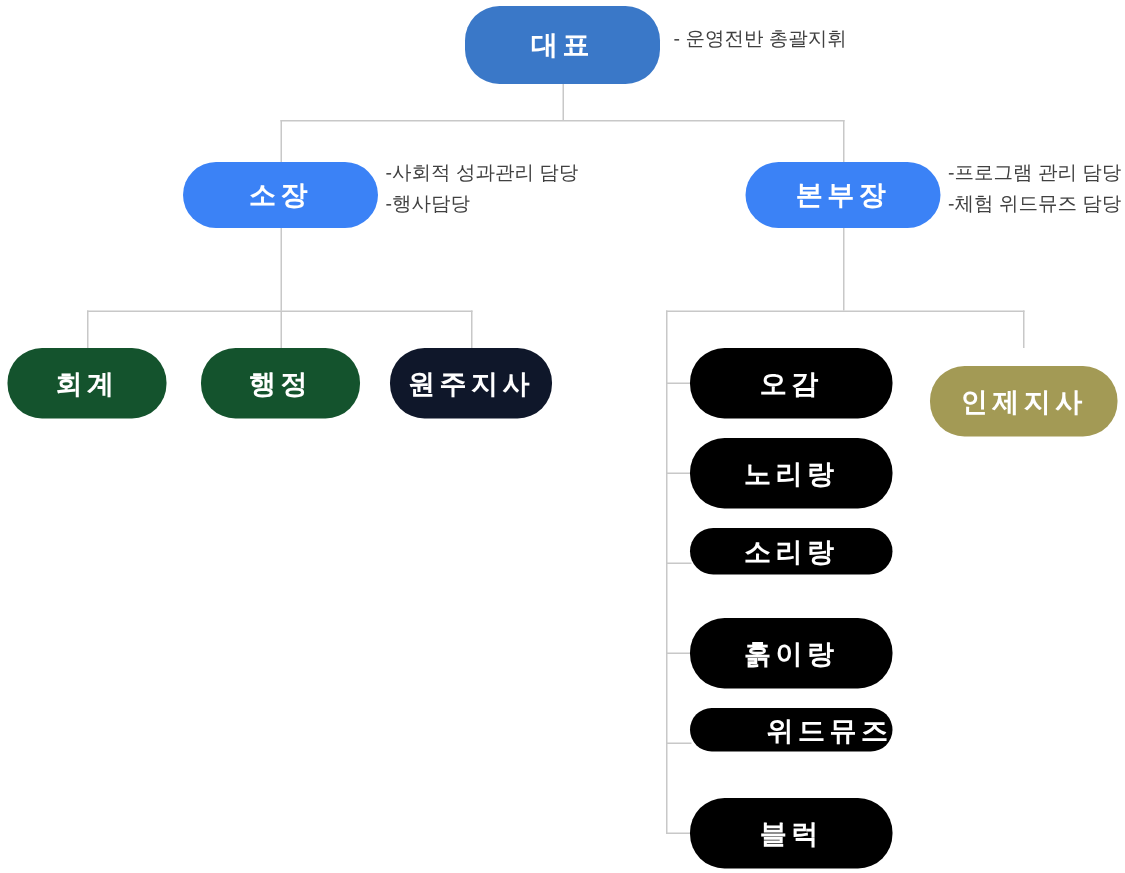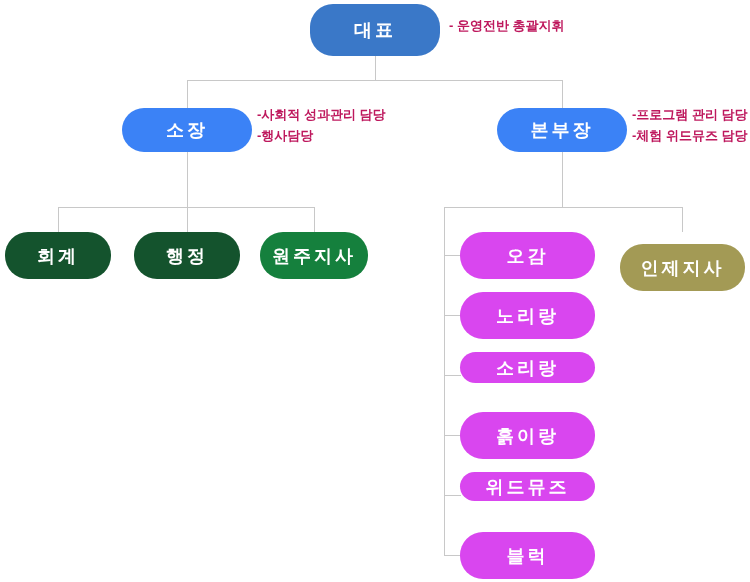--- a/index.html
+++ b/index.html
@@ -19,28 +19,28 @@
     font-size: 18px;
     letter-spacing: 3px;
     display: flex;
     align-items: center;
     justify-content: center;
     box-sizing: border-box;
   }
   .c-blue   { background: #3a78c8; }
   .c-purple { background: #3b82f6; }
   .c-green  { background: #14532d; }
-  .c-orange { background: #15803d; font-family: Liberation Mono, monospace; }
-  .c-teal   { background: #d946ef; }
+  .c-orange { background: #0f172a; font-family: Liberation Mono, monospace; }
+  .c-teal   { background: #000000; }
   .c-olive  { background: #a39a55; margin-top: 12px; }
 
   .note {
     position: absolute;
-    color: #be185d;
-    font-weight: bold;
+    color: #404040;
+    font-weight: normal;
     font-size: 13px;
     line-height: 21px;
     white-space: nowrap;
   }
   .line {
     position: absolute;
     background: #c8c8c8;
   }
 
   
@@ -48,21 +48,21 @@
   .n-director { left: 122px; top: 108px; width: 130px; height: 44px; }
   .n-hq       { left: 497px; top: 108px; width: 130px; height: 44px; }
   .n-acct     { left: 5px;   top: 232px; width: 106px; height: 47px; }
   .n-admin    { left: 134px; top: 232px; width: 106px; height: 47px; }
   .n-wonju    { left: 260px; top: 232px; width: 108px; height: 47px; }
   .n-ogam     { left: 460px; top: 232px; width: 135px; height: 47px; }
   .n-inje     { left: 620px; top: 232px; width: 125px; height: 47px; }
   .n-nori     { left: 460px; top: 292px; width: 135px; height: 47px; }
   .n-sori     { left: 460px; top: 352px; width: 135px; height: 31px; }
   .n-heuk     { left: 460px; top: 412px; width: 135px; height: 47px; }
-  .n-withmuse { left: 460px; top: 472px; width: 135px; height: 29px; }
+  .n-withmuse { left: 460px; top: 472px; width: 135px; height: 29px; justify-content: flex-end; }
   .n-block    { left: 460px; top: 532px; width: 135px; height: 47px; }
 
   
   .note-ceo      { left: 449px; top: 15px; }
   .note-director { left: 257px; top: 104px; }
   .note-hq       { left: 632px; top: 104px; }
 
   
   .l-root-v       { left: 375px; top: 48px;  width: 1px;   height: 32px; }
   .l-l2-h         { left: 187px; top: 80px;  width: 376px; height: 1px; }

